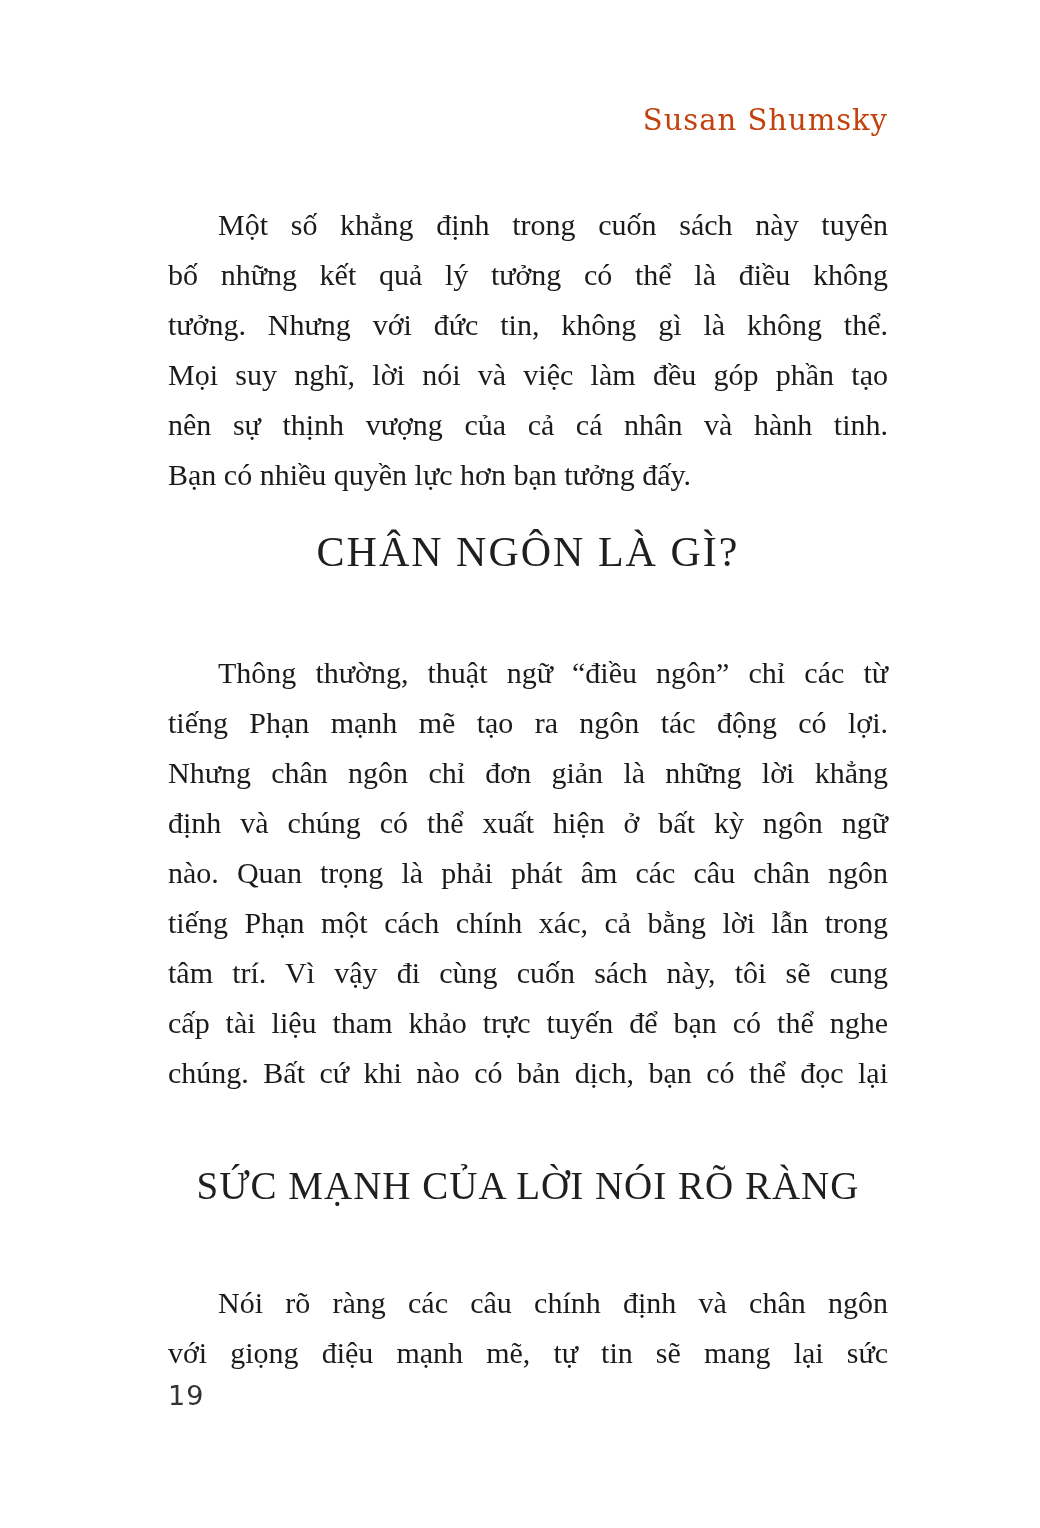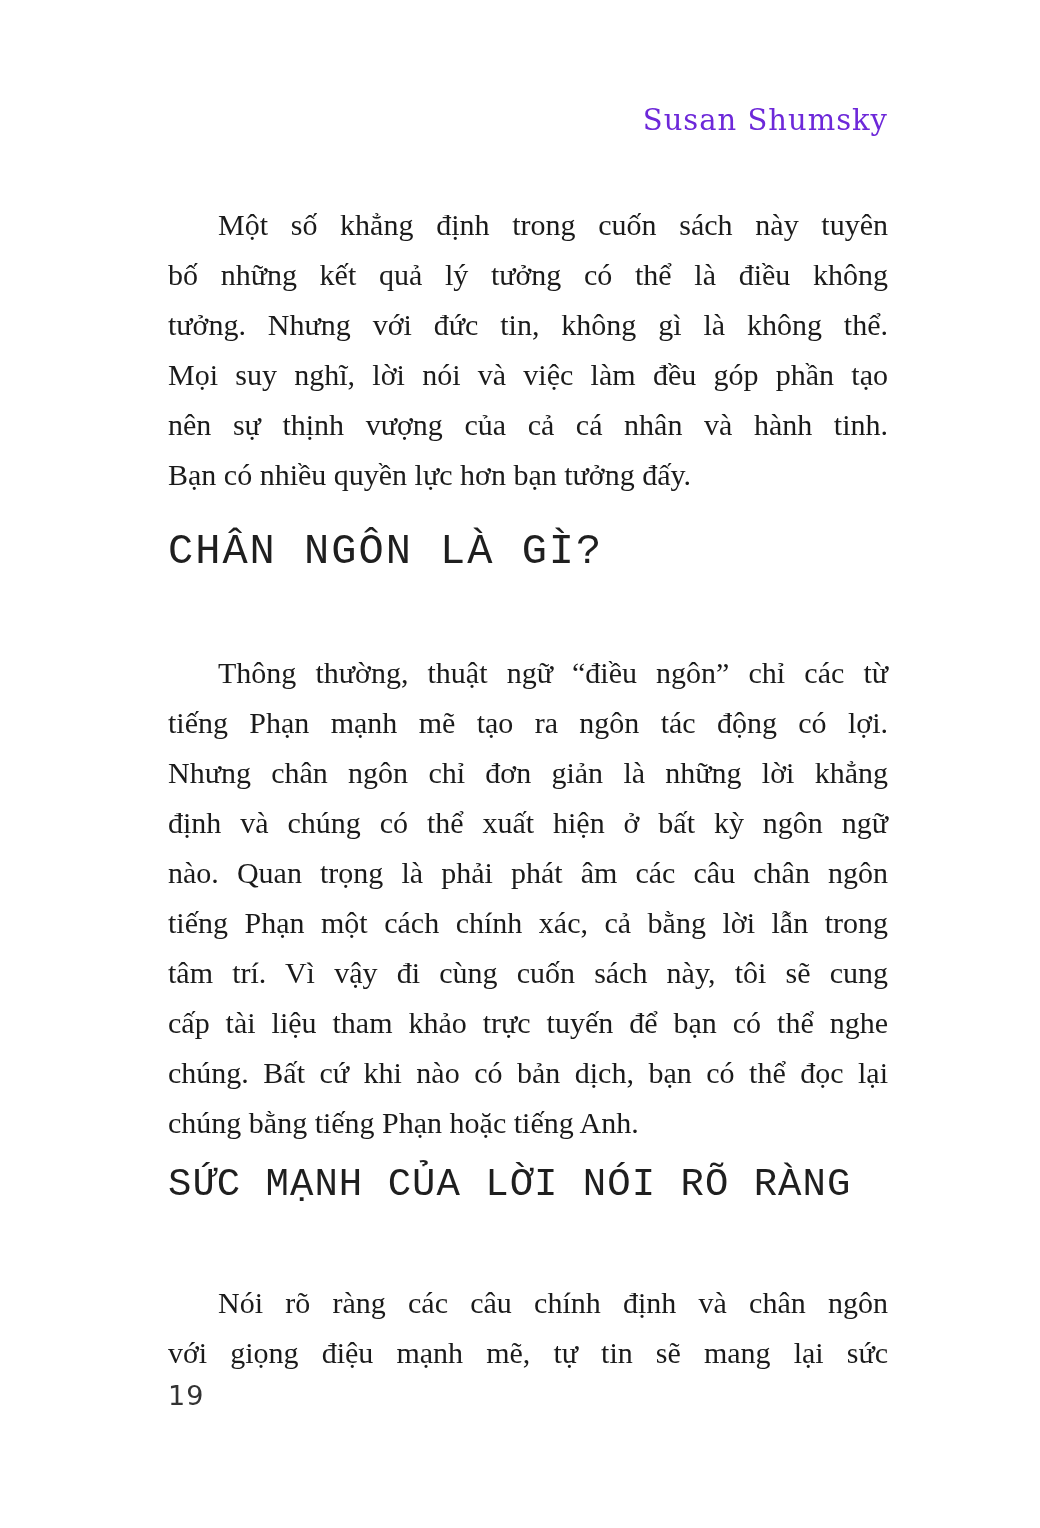--- a/index.html
+++ b/index.html
@@ -18,21 +18,21 @@
   }
   .running-header {
     position: absolute;
     left: 168px;
     top: 103px;
     width: 720px;
     text-align: right;
     font-family: "DejaVu Serif", serif;
     font-size: 29px;
     letter-spacing: 1px;
-    color: #6d28d9;
+    color: #c2410c;
   }
   .para {
     position: absolute;
     left: 168px;
     width: 720px;
     font-size: 30px;
     line-height: 50px;
     color: #1b1b1b;
     margin-top: 20px;
   }
@@ -46,22 +46,22 @@
     text-align: left;
     text-align-last: left;
   }
   .para .line.indent {
     padding-left: 50px;
   }
   .section-heading {
     position: absolute;
     left: 168px;
     width: 720px;
-    text-align: left;
-    font-family: Liberation Mono, monospace;
+    text-align: center;
+    font-family: Liberation Serif, serif;
     font-weight: 400;
     color: #1f1f1f;
     white-space: nowrap;
   }
   .h1 {
     top: 528px;
     font-size: 42px;
     letter-spacing: 2px;
   }
   .h2 {
@@ -104,21 +104,20 @@
   <div class="para p2">
       <div class="line indent">Thông thường, thuật ngữ “điều ngôn” chỉ các từ</div>
       <div class="line">tiếng Phạn mạnh mẽ tạo ra ngôn tác động có lợi.</div>
       <div class="line">Nhưng chân ngôn chỉ đơn giản là những lời khẳng</div>
       <div class="line">định và chúng có thể xuất hiện ở bất kỳ ngôn ngữ</div>
       <div class="line">nào. Quan trọng là phải phát âm các câu chân ngôn</div>
       <div class="line">tiếng Phạn một cách chính xác, cả bằng lời lẫn trong</div>
       <div class="line">tâm trí. Vì vậy đi cùng cuốn sách này, tôi sẽ cung</div>
       <div class="line">cấp tài liệu tham khảo trực tuyến để bạn có thể nghe</div>
       <div class="line">chúng. Bất cứ khi nào có bản dịch, bạn có thể đọc lại</div>
-      <div class="line lastline">chúng bằng tiếng Phạn hoặc tiếng Anh.</div>
     </div>
 
   <div class="section-heading h2">SỨC MẠNH CỦA LỜI NÓI RÕ RÀNG</div>
 
   <div class="para p3">
       <div class="line indent">Nói rõ ràng các câu chính định và chân ngôn</div>
       <div class="line">với giọng điệu mạnh mẽ, tự tin sẽ mang lại sức</div>
     </div>
 
   <div class="page-number">19</div>

